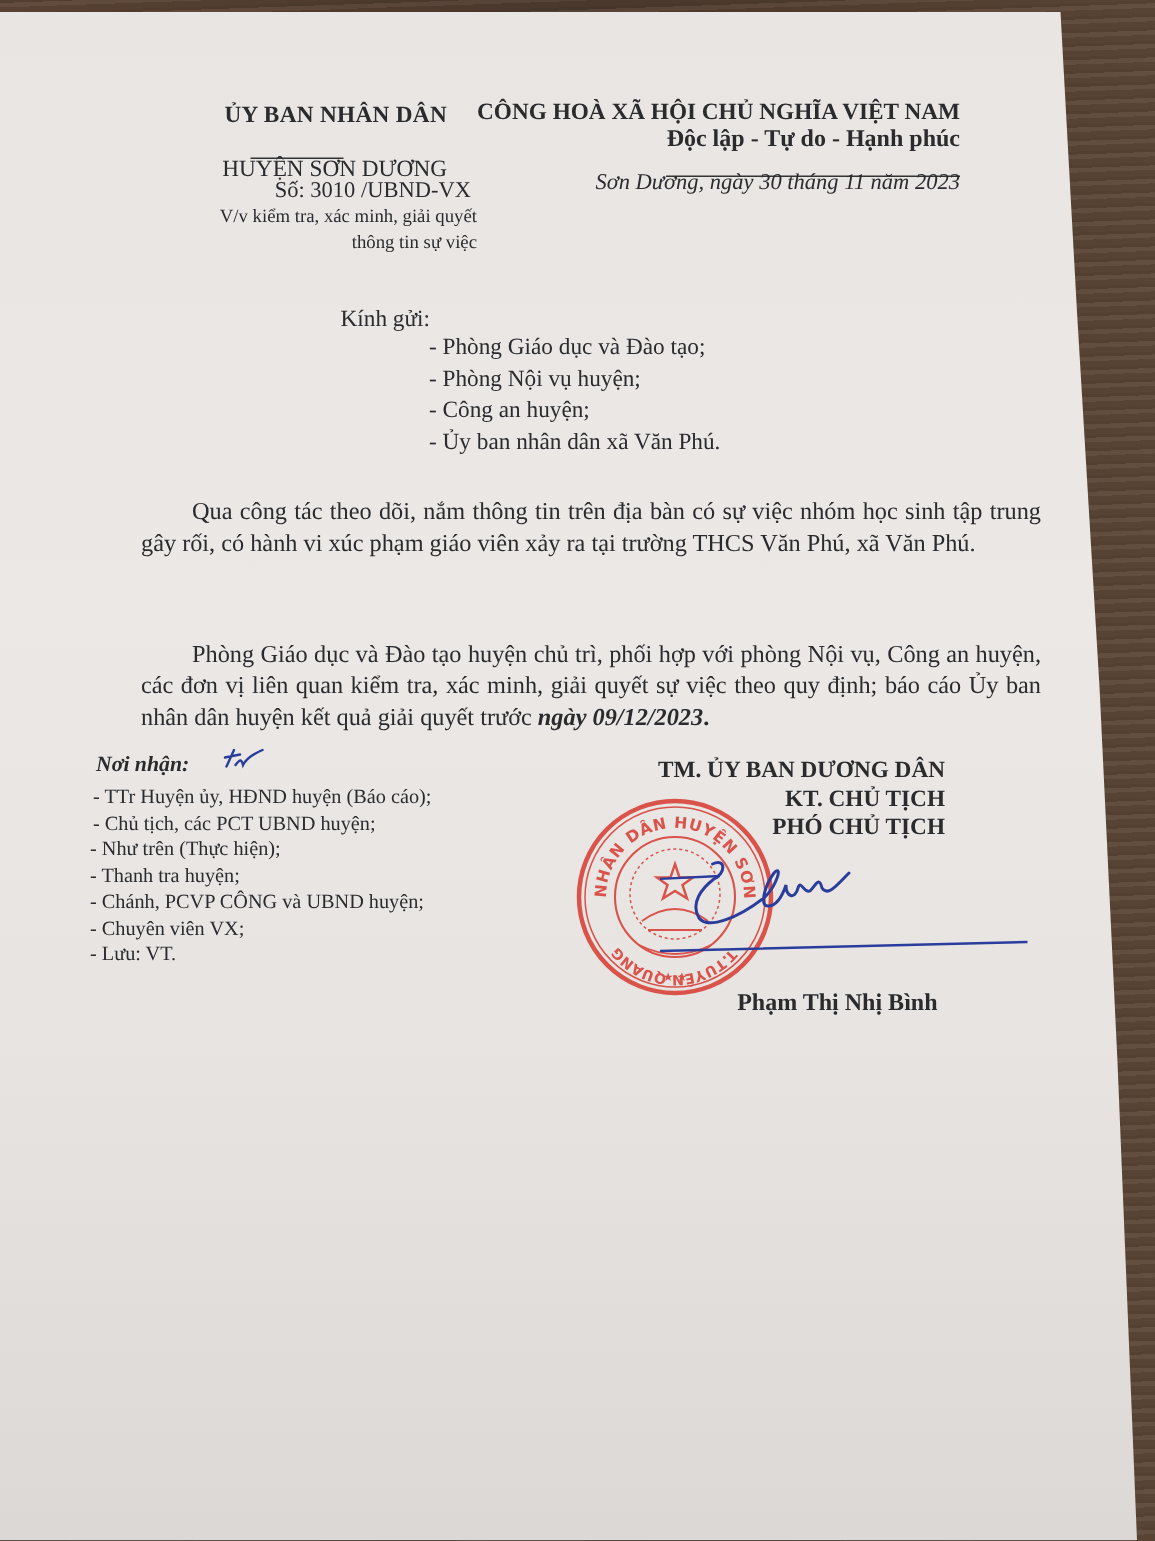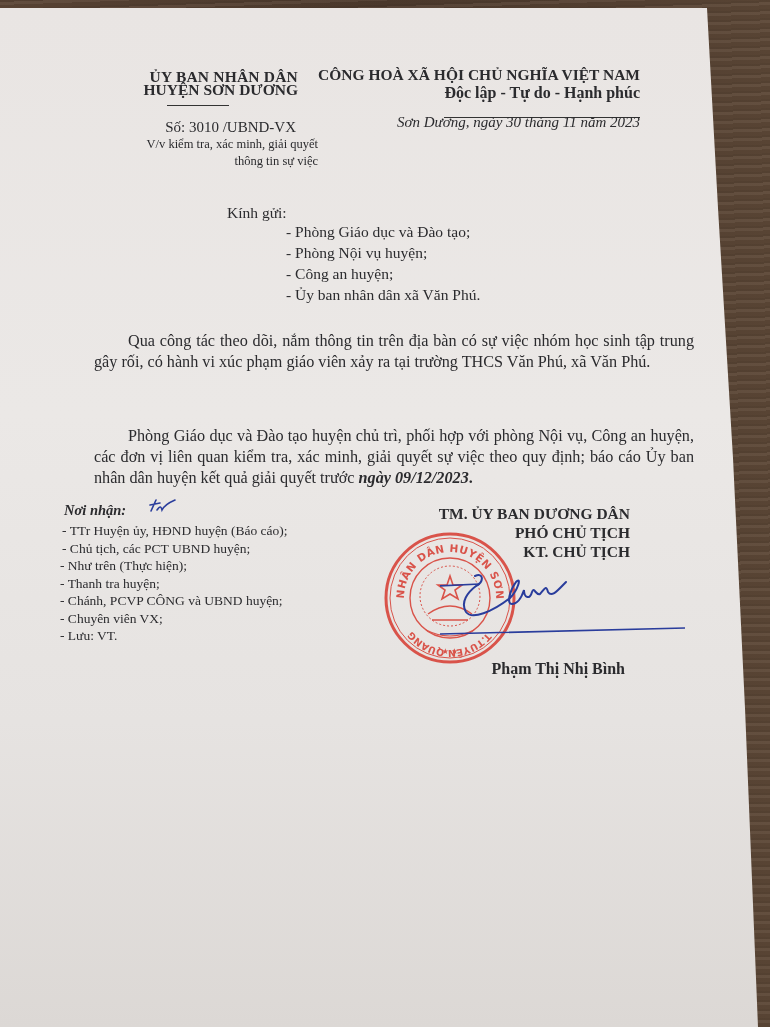--- a/index.html
+++ b/index.html
@@ -16,23 +16,23 @@
         linear-gradient(90deg, #5c4636, #4e3b2e 50%, #5d4837);
     }
     .paper {
       position: absolute; left: 0; top: 8px; width: 770px; height: 1019px;
       background: linear-gradient(180deg, #e9e5e3 0%, #ebe8e6 40%, #e6e3e1 70%, #dcd8d5 100%);
       clip-path: polygon(0 0, 707px 0, 718px 200px, 733px 450px, 745px 700px, 758px 1019px, 0 1019px);
     }
     .abs { position: absolute; white-space: nowrap; }
     .center { text-align: right; }
     .org1 { left: 98px; top: 60px; width: 200px; font-size: 15.5px; font-weight: bold; letter-spacing: 0.2px; }
-    .org2 { left: 98px; top: 73px; width: 200px; font-size: 15.5px; font-weight: bold; }
+    .org2 { left: 98px; top: 96px; width: 200px; font-size: 15.5px; font-weight: normal; }
     .org-rule { position: absolute; left: 167px; top: 97px; width: 62px; border-top: 1px solid #333; }
-    .docno { left: 96px; top: 111px; width: 200px; font-size: 15px; }
+    .docno { left: 114px; top: 111px; width: 200px; font-size: 15px; }
     .subj { left: 78px; top: 128px; width: 240px; font-size: 12.5px; line-height: 17px; }
     .nat1 { left: 306px; top: 58px; width: 334px; font-size: 15.5px; font-weight: bold; }
     .nat2 { left: 306px; top: 76px; width: 334px; font-size: 16px; }
     .nat2 span { font-weight: bold; border-bottom: 1px solid #333; padding-bottom: 16px; }
     .date { left: 306px; top: 106px; width: 334px; font-size: 15px; font-style: italic; }
     .kg-label { left: 227px; top: 196px; font-size: 15.5px; }
     .kg-list { left: 286px; top: 213px; font-size: 15.5px; line-height: 21px; }
     .para { position: absolute; left: 94px; width: 600px; font-size: 16.2px; line-height: 21px; white-space: normal; text-align: justify; }
     .para .indent { display: inline-block; width: 34px; }
     .p1 { top: 323px; }
@@ -109,22 +109,22 @@
     <circle cx="68" cy="66" r="30" fill="none" stroke="#d9534a" stroke-width="1" stroke-dasharray="2 2"></circle>
     <polygon points="68,46 71,55 80,55 73,60 76,69 68,64 60,69 63,60 56,55 65,55" fill="none" stroke="#d9534a" stroke-width="1.6"></polygon>
     <path d="M46 84 Q68 68 90 84" fill="none" stroke="#d9534a" stroke-width="1.4"></path>
     <path d="M50 90 L86 90" stroke="#d9534a" stroke-width="1.4"></path>
     <path d="M44 100 Q68 112 92 100" fill="none" stroke="#d9534a" stroke-width="1.2"></path>
     <text x="68" y="124" font-size="8" text-anchor="middle" fill="#d9534a">★ ★</text>
   </svg>
 
   <div class="abs center sig-block">
     <div>TM. ỦY BAN DƯƠNG DÂN</div>
+    <div>KT. CHỦ TỊCH</div>
     <div>PHÓ CHỦ TỊCH</div>
-    <div>KT. CHỦ TỊCH</div>
   </div>
 
   <svg class="signature" viewBox="0 0 250 90">
     <path d="M35 8 C44 4 44 14 36 18 C28 24 20 34 26 44 C32 52 52 44 70 30 C78 22 82 8 76 14 C70 22 66 36 72 36 C78 36 82 28 84 22 C84 30 90 32 92 24 C94 18 96 28 100 26 C104 22 106 16 108 24 C112 30 118 22 126 14" stroke="#2a3d9c" stroke-width="2" fill="none" stroke-linecap="round"></path>
     <path d="M-2 18 L40 16" stroke="#2a3d9c" stroke-width="1.6" fill="none"></path>
     <path d="M-40 68 C-20 60 -10 66 0 66 L245 60" stroke="#2a3d9c" stroke-width="1.6" fill="none"></path>
   </svg>
 
   <div class="abs center signer">Phạm Thị Nhị Bình</div>
 </div>

